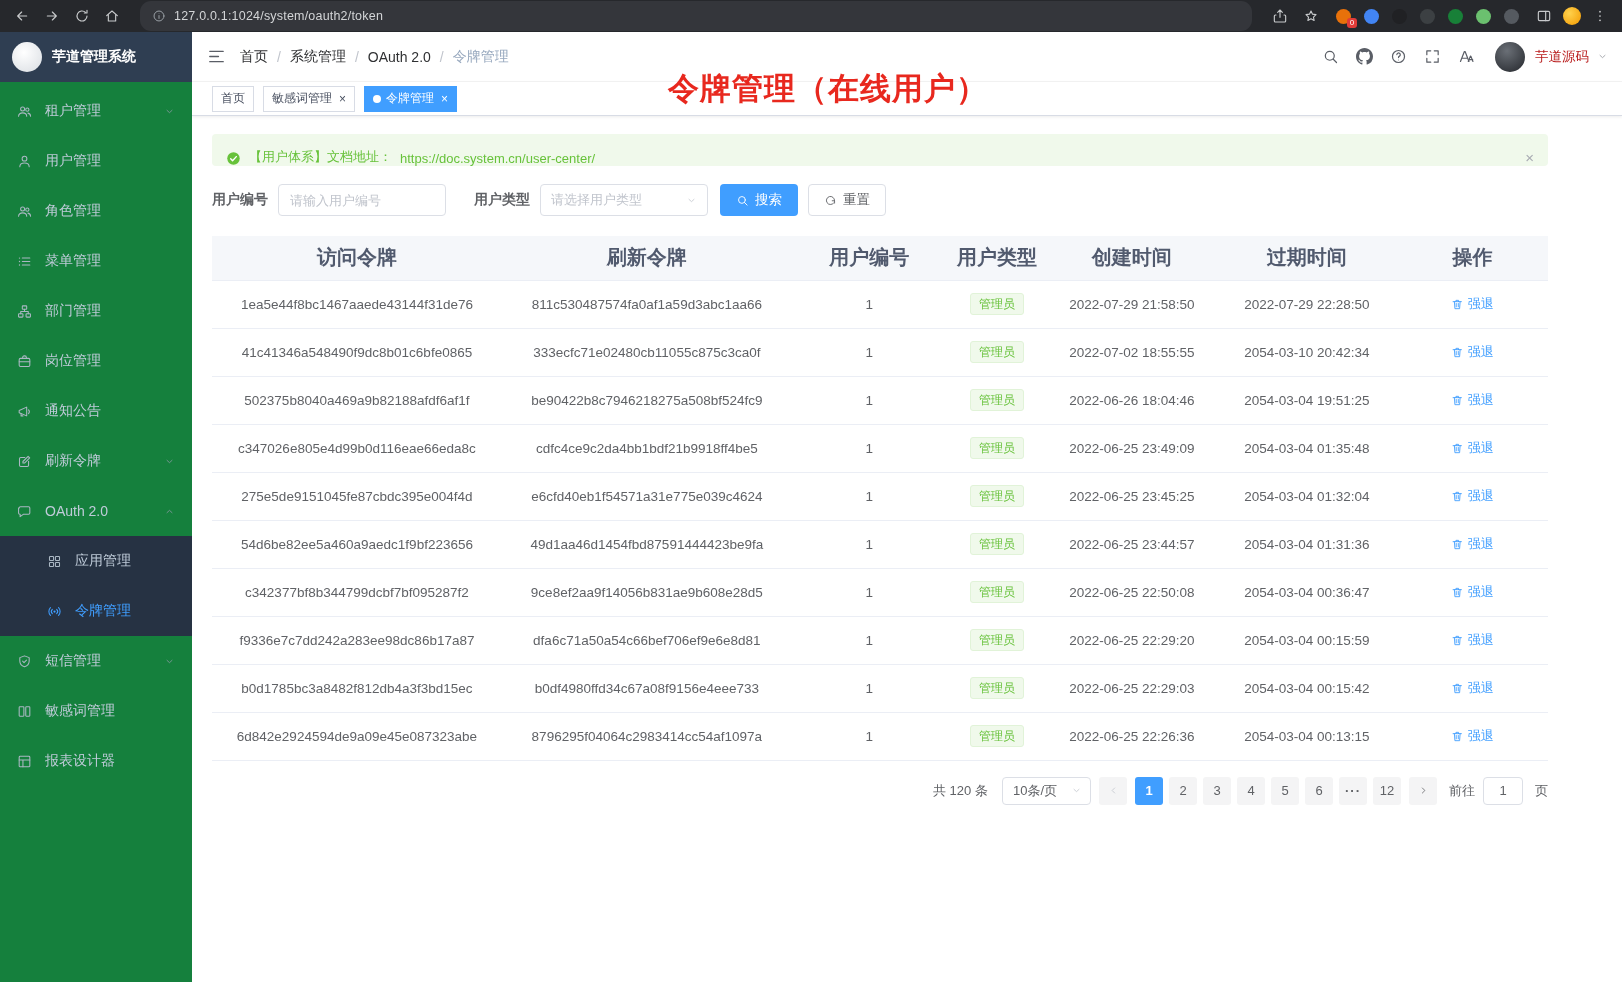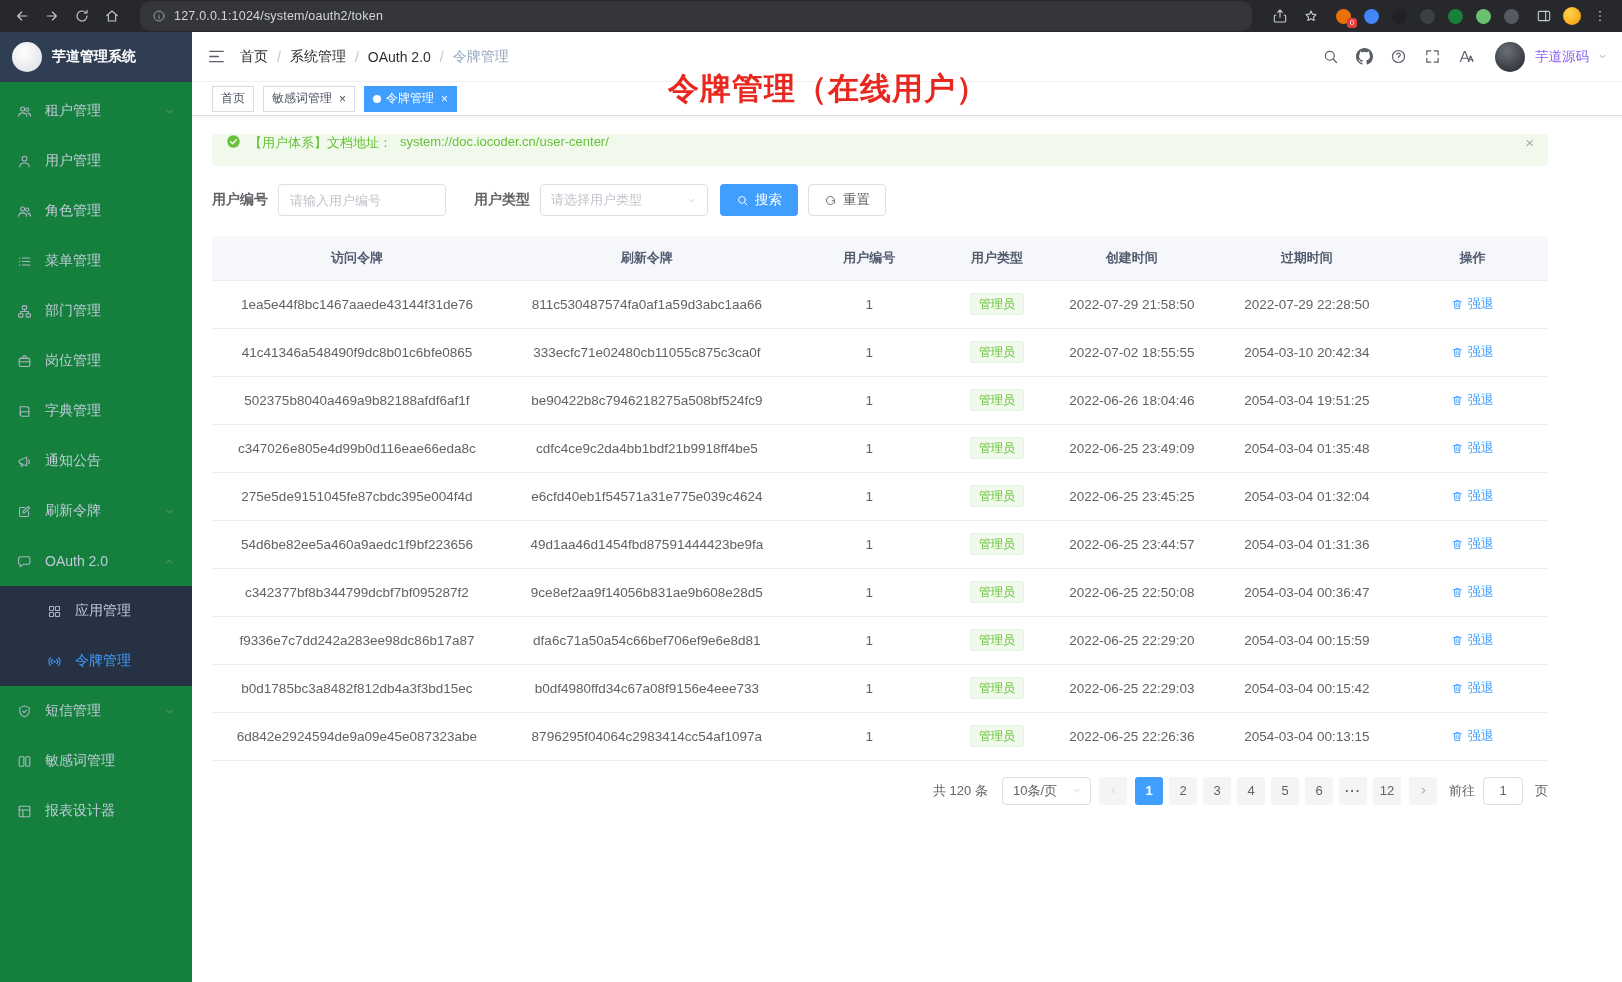--- a/index.html
+++ b/index.html
@@ -45,52 +45,52 @@
   .hamb .ic{width:19px;height:19px}
   .breadcrumb{margin-left:8px;font-size:14px;display:flex;gap:9px;align-items:center}
   .crumb{color:#303133;cursor:pointer}
   .crumb.last{color:#97a8be;cursor:default}
   .crumb-sep{color:#c0c4cc}
   .topbar-right{margin-left:auto;display:flex;align-items:center;gap:8px}
   .topbar-actions{display:flex;align-items:center;gap:8px}
   .hact{border:none;background:none;width:26px;height:26px;display:flex;align-items:center;justify-content:center;color:#5a5e66;cursor:pointer}
   .hact .ic{width:17px;height:17px}
   .user-avatar{width:30px;height:30px;border-radius:50%;background:radial-gradient(circle at 40% 30%,#6a6f76,#23262b);margin-left:8px;cursor:pointer}
-  .user-name{font-size:13.5px;color:#8b5cf6;margin-left:2px;cursor:pointer;white-space:nowrap}
+  .user-name{font-size:13.5px;color:#b91c1c;margin-left:2px;cursor:pointer;white-space:nowrap}
   .caret{width:11px;height:11px;color:#909399;cursor:pointer}
 
   
   .tabsbar{height:34px;display:flex;align-items:center;gap:9px;padding:0 20px;border-bottom:1px solid #d8dce5;box-shadow:0 1px 3px rgba(0,0,0,.08);background:#fff;position:relative;z-index:2}
   .tab{height:26px;display:inline-flex;align-items:center;gap:5px;padding:0 8px;border:1px solid #d8dce5;background:#fff;font-size:12px;color:#495060;cursor:pointer;white-space:nowrap}
   .tab-dot{width:8px;height:8px;border-radius:50%;background:#fff;display:inline-block}
   .tab.active{background:var(--accent,#409eff);border-color:var(--accent,#409eff);color:#fff}
   .tab-close{font-size:12px;line-height:1;margin-left:2px;cursor:pointer}
 
   
   .content{padding:18px 74px 0 20px}
-  .alert{height:32px;background:#f0f9eb;border-radius:4px;display:flex;align-items:flex-start;gap:8px;padding:0 14px;font-size:13px;color:var(--success,#67c23a)}
+  .alert{height:32px;background:#f0f9eb;border-radius:4px;display:flex;align-items:flex-end;gap:8px;padding:0 14px;font-size:13px;color:var(--success,#67c23a)}
   .alert .check{width:15px;height:15px}
   .alert-link{color:var(--success,#67c23a);text-decoration:none;cursor:pointer}
   .alert-close{margin-left:auto;color:#a8abb2;font-size:15px;cursor:pointer}
 
   .filters{display:flex;align-items:center;margin-top:18px;font-size:14px}
   .f-label{font-weight:700;color:#606266;margin-right:10px;white-space:nowrap}
   .lbl2{margin-left:28px}
   .f-input{width:168px;height:32px;border:1px solid #dcdfe6;border-radius:4px;padding:0 11px;font-size:13px;color:#606266;outline:none;font-family:inherit}
   .f-input::placeholder{color:#c0c4cc}
   .f-select{width:168px;height:32px;border:1px solid #dcdfe6;border-radius:4px;padding:0 10px;display:flex;align-items:center;justify-content:space-between;cursor:pointer;background:#fff}
   .f-sel-ph{font-size:13px;color:#c0c4cc}
   .selcaret{width:11px;height:11px;color:#c0c4cc}
   .btn{height:32px;border-radius:4px;display:inline-flex;align-items:center;gap:6px;padding:0 15px;font-size:13.5px;cursor:pointer;border:1px solid transparent;font-family:inherit}
   .btn .ic{width:13px;height:13px}
   .btn.primary{background:var(--accent,#409eff);color:#fff;margin-left:12px}
   .btn.plain{background:#fff;border-color:#dcdfe6;color:#606266;margin-left:10px}
 
   .tbl{width:100%;border-collapse:collapse;table-layout:fixed;margin-top:20px}
-  .tbl th{height:44px;background:#f5f7fa;color:#515a6e;font-size:13px;font-weight:700;border-bottom:1px solid #ebeef5;text-align:center}
+  .tbl th{height:44px;background:#f5f7fa;color:#515a6e;font-size:20px;font-weight:700;border-bottom:1px solid #ebeef5;text-align:center}
   .tbl td{height:48px;font-size:13.5px;color:#606266;border-bottom:1px solid #ebeef5;text-align:center;overflow:hidden;white-space:nowrap}
   .badge{display:inline-block;padding:2px 8px;font-size:12px;color:var(--success,#67c23a);background:#f0f9eb;border:1px solid #e1f3d8;border-radius:3px;line-height:1.4}
   .act{color:var(--accent,#409eff);display:inline-flex;align-items:center;gap:4px;font-size:13px;cursor:pointer}
   .act .ic{width:12.5px;height:12.5px}
 
   .pagination{display:flex;align-items:center;justify-content:flex-end;gap:8px;margin-top:16px;font-size:13px;color:#606266}
   .pg-total{margin-right:6px;white-space:nowrap}
   .pg-size{height:28px;border:1px solid #dcdfe6;border-radius:4px;display:flex;align-items:center;gap:14px;padding:0 8px 0 10px;cursor:pointer;font-size:13px;background:#fff}
   .pg-pages{display:flex;gap:6px}
   .pg-btn{min-width:28px;height:28px;border:none;background:#f4f4f5;border-radius:3px;font-size:13px;color:#606266;display:inline-flex;align-items:center;justify-content:center;cursor:pointer;font-family:inherit;padding:0 4px}
@@ -265,29 +265,20 @@
             <span class="mi-label">部门管理</span>
           </div>
           <div class="menu-item">
             <span class="ic mi-icon">
               <svg viewBox="0 0 24 24">
                 <rect x="3.5" y="7" width="17" height="13" rx="2"></rect>
                 <path d="M9 7V5.5A2.5 2.5 0 0 1 11.5 3h1A2.5 2.5 0 0 1 15 5.5V7M3.5 12.5h17"></path>
               </svg>
             </span>
             <span class="mi-label">岗位管理</span>
-          </div>
-          <div class="menu-item">
-            <span class="ic mi-icon">
-              <svg viewBox="0 0 24 24">
-                <path d="M5 4.5h10.5A3.5 3.5 0 0 1 19 8v11.5H8.5A3.5 3.5 0 0 1 5 16V4.5z"></path>
-                <path d="M5 16a3.5 3.5 0 0 1 3.5-3.5H19"></path>
-              </svg>
-            </span>
-            <span class="mi-label">字典管理</span>
           </div>
           <div class="menu-item">
             <span class="ic mi-icon">
               <svg viewBox="0 0 24 24">
                 <path d="M3.5 10.5v3.5l12 5v-14l-12 5.5z"></path>
                 <path d="M18.5 9.5a4.5 4.5 0 0 1 0 6M6.5 15.2V19h3"></path>
               </svg>
             </span>
             <span class="mi-label">通知公告</span>
           </div>
@@ -461,21 +452,21 @@
 
       <div class="content">
         <div class="alert">
           <span class="ic check">
               <svg viewBox="0 0 24 24">
                 <circle cx="12" cy="12" r="10" style="fill:#67c23a;stroke:none"></circle>
                 <path d="M7.5 12.3l3 3.2 6-6.5" style="stroke:#fff;stroke-width:2.2;fill:none"></path>
               </svg>
             </span>
           <span class="alert-text">【用户体系】文档地址：</span>
-          <a class="alert-link">system://doc.iocoder.cn/user-center/</a>
+          <a class="alert-link">https://doc.system.cn/user-center/</a>
           <span class="alert-close">×</span>
         </div>
 
         <div class="filters">
           <span class="f-label">用户编号</span>
           <input class="f-input" placeholder="请输入用户编号" style="">
           <span class="f-label lbl2">用户类型</span>
           <div class="f-select">
             <span class="f-sel-ph">请选择用户类型</span>
             <span class="ic selcaret">

